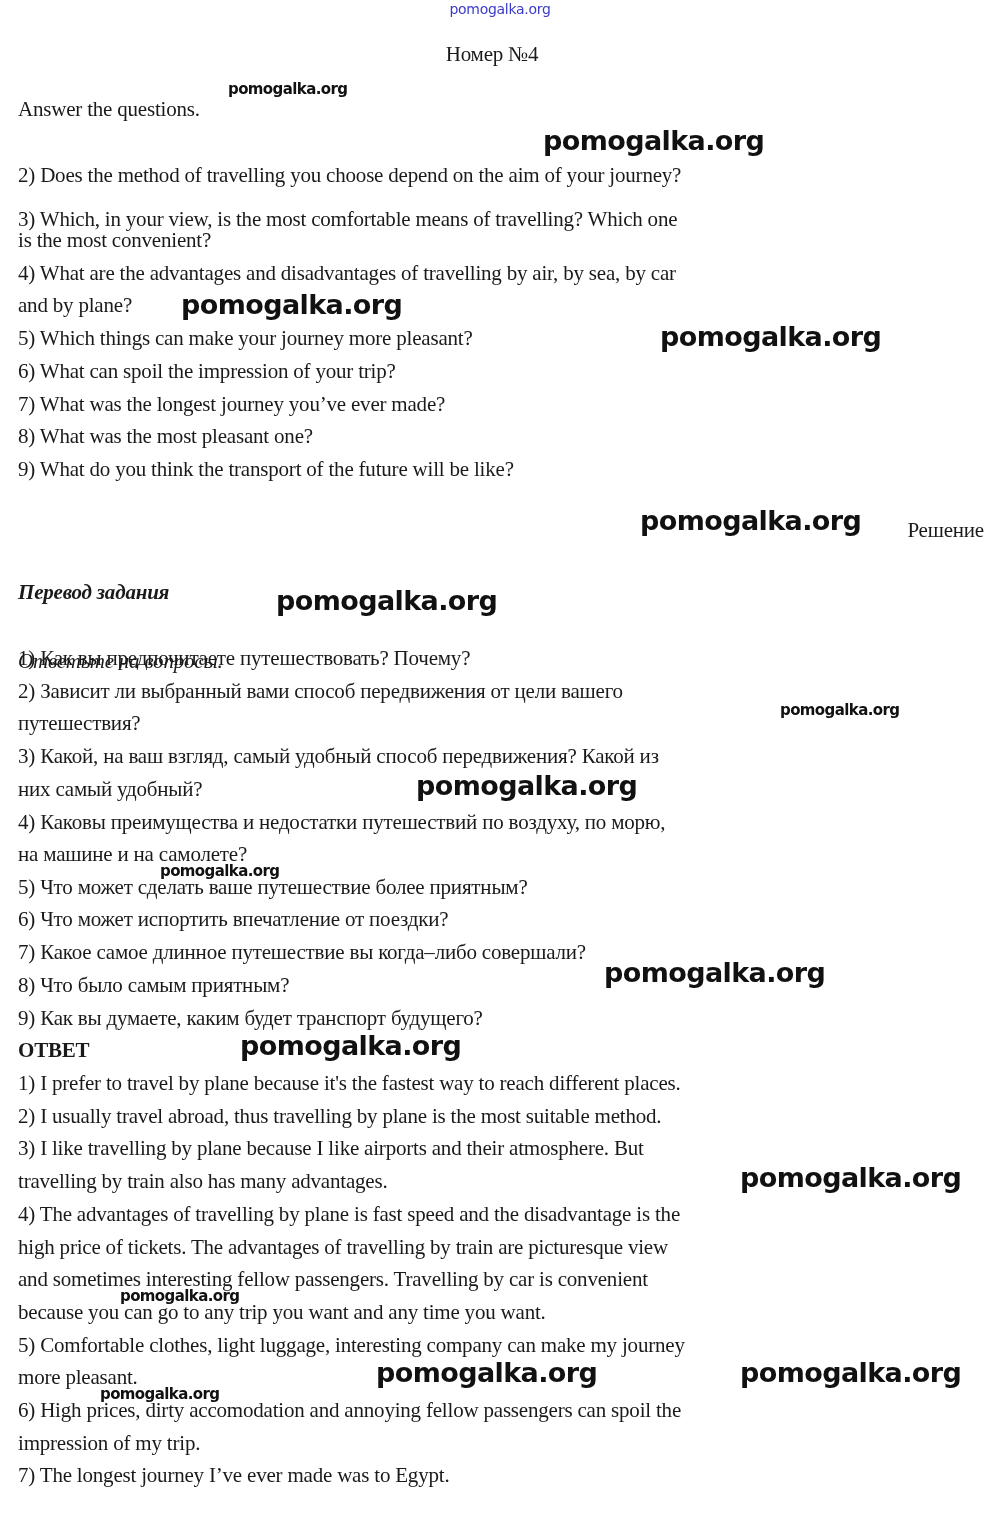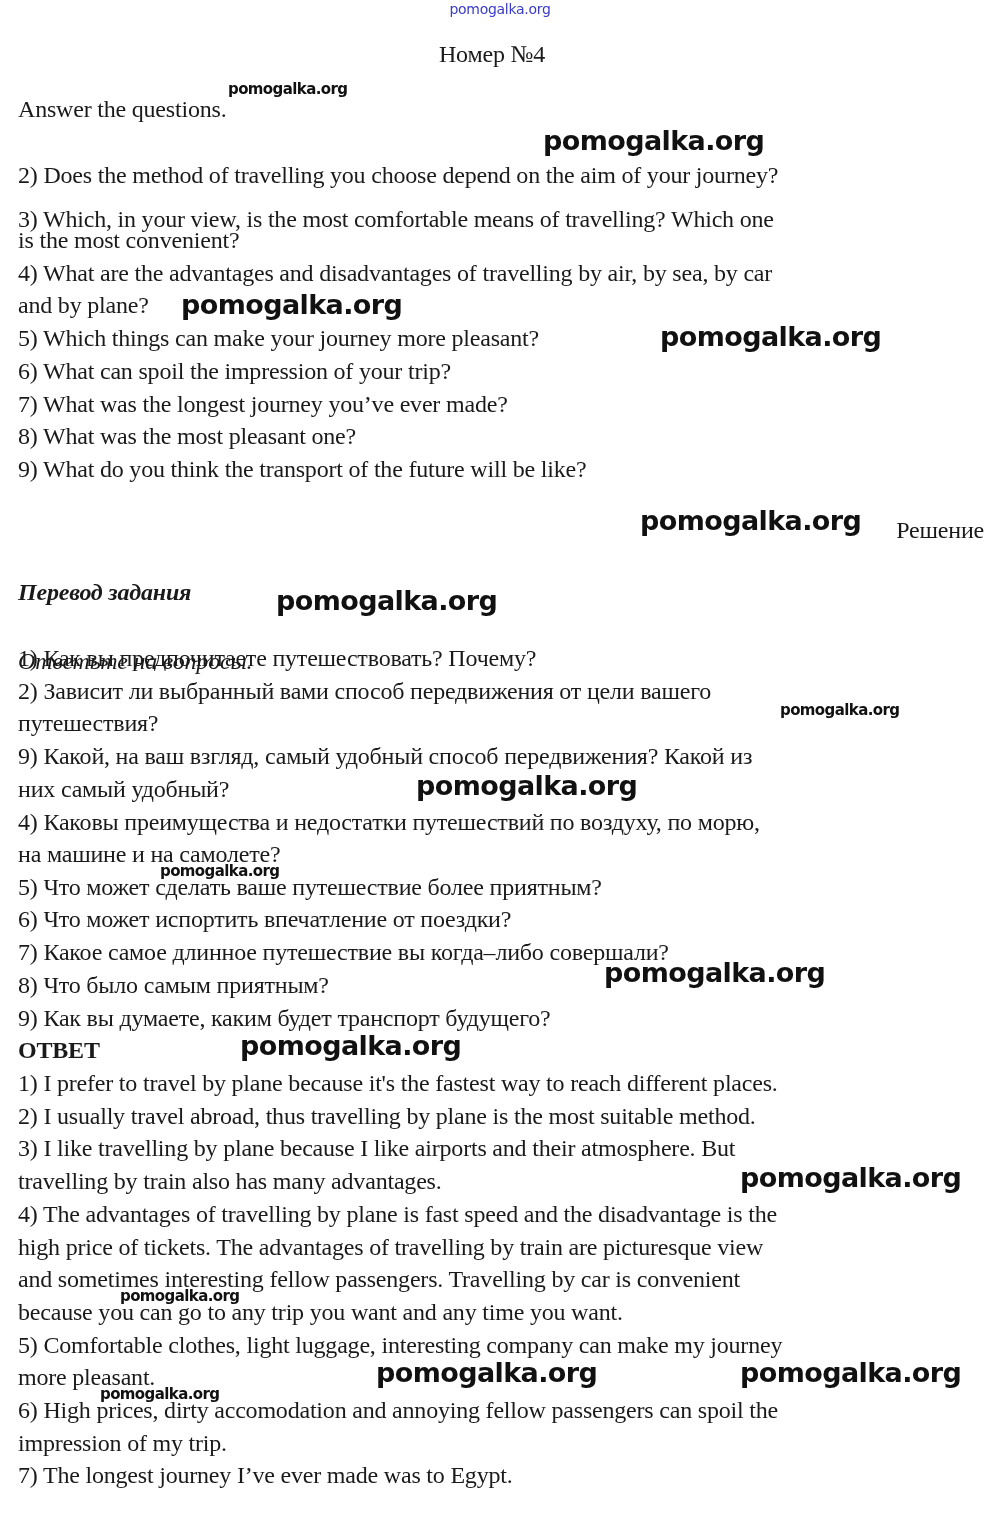--- a/index.html
+++ b/index.html
@@ -1,21 +1,21 @@
 <!DOCTYPE html>
 <html><head>
   <meta charset="utf-8">
   <style>
     html, body { margin: 0; padding: 0; background: #ffffff; }
     body { width: 1000px; height: 1513px; position: relative; overflow: hidden; }
     .page { position: absolute; left: 0; top: 0; width: 1000px; height: 1513px; background: #fff; }
     .ln {
       position: absolute; left: 18px;
       font-family: "Liberation Serif", serif;
-      font-size: 24px; line-height: 32px; color: #1a1a1a;
+      font-size: 21px; line-height: 32px; color: #1a1a1a;
       white-space: nowrap; letter-spacing: -0.2px;
     }
     .center { left: 0; width: 984px; text-align: center; }
     .bi { font-weight: bold; font-style: italic; }
     .b { font-weight: bold; }
     .wm {
       position: absolute; font-family: "DejaVu Sans", sans-serif;
       font-weight: bold; color: #111; white-space: nowrap;
       letter-spacing: -0.6px;
     }
@@ -47,21 +47,21 @@
   <div class="ln" style="top:420px;">8) What was the most pleasant one?</div>
   <div class="ln" style="top:453px;">9) What do you think the transport of the future will be like?</div>
 
   <div class="ln center" style="top:514px;text-align:right;">Решение</div>
 
   <div class="ln bi" style="top:576px;">Перевод задания</div>
   <div class="ln" style="top:645px;font-style:italic;">Ответьте на вопросы.</div>
   <div class="ln" style="top:642px;">1) Как вы предпочитаете путешествовать? Почему?</div>
   <div class="ln" style="top:675px;">2) Зависит ли выбранный вами способ передвижения от цели вашего</div>
   <div class="ln" style="top:707px;">путешествия?</div>
-  <div class="ln" style="top:740px;">9) Какой, на ваш взгляд, самый удобный способ передвижения? Какой из</div>
+  <div class="ln" style="top:740px;">3) Какой, на ваш взгляд, самый удобный способ передвижения? Какой из</div>
   <div class="ln" style="top:773px;">них самый удобный?</div>
   <div class="ln" style="top:806px;">4) Каковы преимущества и недостатки путешествий по воздуху, по морю,</div>
   <div class="ln" style="top:838px;">на машине и на самолете?</div>
   <div class="ln" style="top:871px;">5) Что может сделать ваше путешествие более приятным?</div>
   <div class="ln" style="top:903px;">6) Что может испортить впечатление от поездки?</div>
   <div class="ln" style="top:936px;">7) Какое самое длинное путешествие вы когда–либо совершали?</div>
   <div class="ln" style="top:969px;">8) Что было самым приятным?</div>
   <div class="ln" style="top:1002px;">9) Как вы думаете, каким будет транспорт будущего?</div>
 
   <div class="ln b" style="top:1034px;">ОТВЕТ</div>

